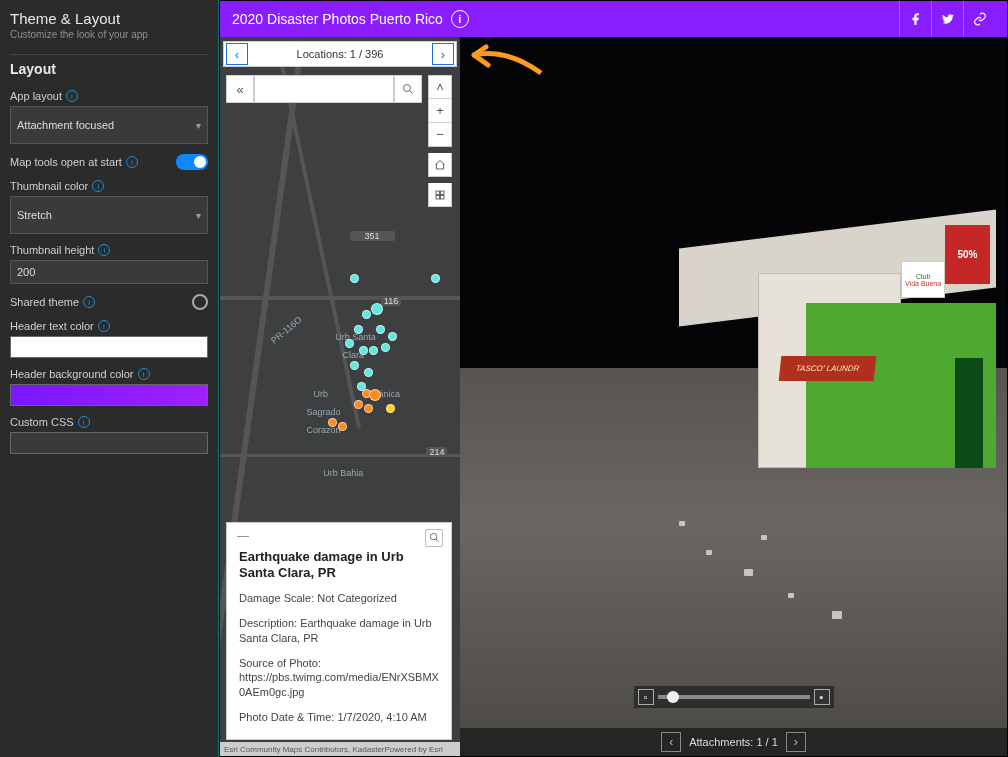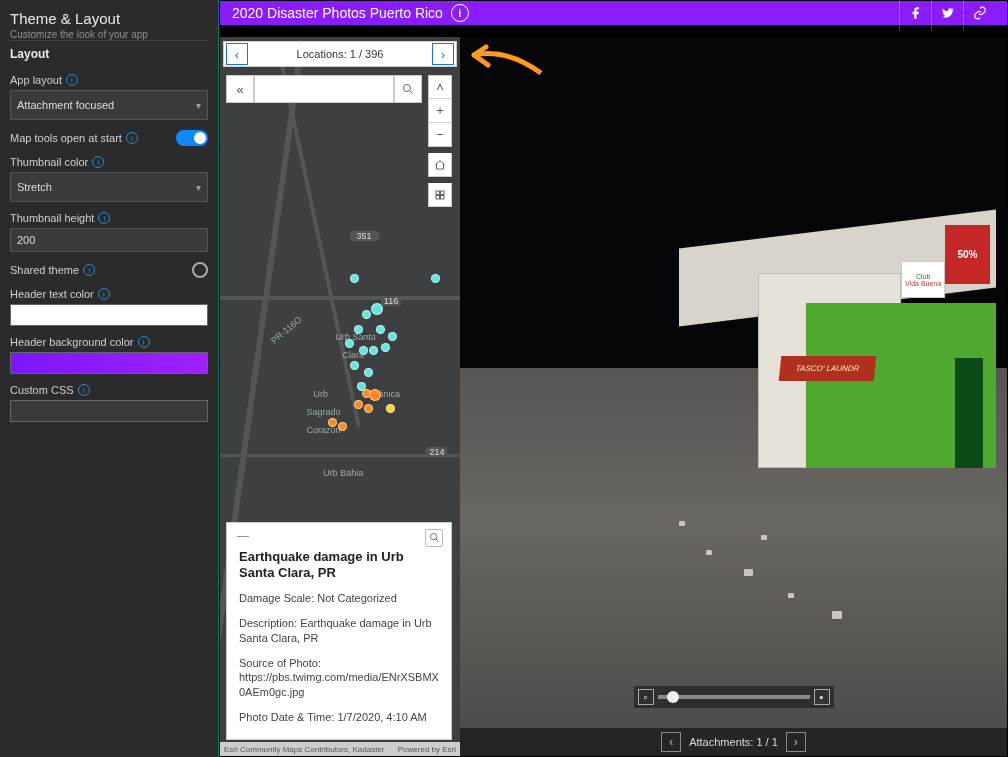--- a/index.html
+++ b/index.html
@@ -7,31 +7,31 @@
 
   
   .sidebar {
     position:absolute; left:0; top:0; width:219px; height:757px;
     background:#2b2b2b; border-right:1px solid #0f766e; color:#d8d8d8;
     padding:10px 10px; font-size:12px;
   }
   .sidebar h1 { color:#e8e8e8; font-size:15px; font-weight:400; }
   .sidebar .sub { color:#8e8e8e; font-size:10px; margin-top:2px; }
   .section-label {
-    padding:6px 0 3px 0; border-top:1px solid #444;
-    color:#e8e8e8; font-weight:600; font-size:12px;
+    margin-top:14px; padding:6px 0 3px 0; border-top:1px solid #444;
+    color:#e8e8e8; font-weight:600; font-size:14px;
   }
   .field-label { margin-top:10px; font-size:11px; color:#cfcfcf; display:flex; align-items:center; gap:4px;}
   .info-dot {
     display:inline-flex; width:12px; height:12px; border:1px solid #1b8cd6;
     border-radius:50%; color:#1b8cd6; font-size:8px; align-items:center; justify-content:center;
     cursor:pointer;
   }
   .sel {
-    margin-top:4px; width:100%; height:30px; background:#3a3a3a; border:1px solid #555;
+    margin-top:4px; width:100%; height:38px; background:#3a3a3a; border:1px solid #555;
     color:#ddd; font-size:11px; padding:0 6px; display:flex; align-items:center; justify-content:space-between;
   }
   .sel .chev { font-size:10px; opacity:.6;}
   .txtfield {
     margin-top:4px; width:100%; height:24px; background:#3a3a3a; border:1px solid #555;
     color:#ddd; font-size:11px; padding:0 6px;
   }
   .row { display:flex; justify-content:space-between; align-items:center; margin-top:10px;}
   .toggle {
     width:32px; height:16px; background:#0d89ff; border-radius:9px; position:relative; cursor:pointer;
@@ -49,21 +49,21 @@
   .swatch.white { background:#ffffff; }
   .swatch.purple { background:linear-gradient(90deg,#7a17ff,#a020ff); }
   .swatch.dark { background:#3a3a3a; }
 
   
   .preview {
     position:absolute; left:219px; top:0; right:0; bottom:0;
     border:1px solid #000;
   }
   .app-header {
-    height:24px; background:#8a1dff; color:#fff; display:flex; align-items:center;
+    height:36px; background:#8a1dff; color:#fff; display:flex; align-items:center;
     padding:0 12px; font-size:14px; justify-content:space-between;
   }
   .hdr-left { display:flex; align-items:center; gap:8px; }
   .hdr-icons { display:flex; align-items:center; }
   .hdr-icn {
     width:32px; height:36px; display:flex; align-items:center; justify-content:center;
     cursor:pointer; color:#fff; font-size:14px; border-left:1px solid rgba(255,255,255,.25);
   }
   .hdr-info {
     width:18px;height:18px;display:flex;align-items:center;justify-content:center;
@@ -115,21 +115,21 @@
   .road { position:absolute; background:#555; }
   .ml { position:absolute; font-size:9px; color:#9aa; }
   .pt { position:absolute; width:9px; height:9px; border-radius:50%; border:1px solid rgba(255,255,255,.6);}
   .pt.c1{ background:#64e6e0;} 
   .pt.c2{ background:#ff8a1d;} 
   .pt.c3{ background:#ffd028;} 
   .pt.big{ width:12px;height:12px;}
 
   .map-attrib{
     position:absolute; left:0; right:0; bottom:0; height:14px; background:rgba(230,230,230,.85);
-    font-size:8px; color:#555; display:flex; justify-content:space-between; padding:0 4px; align-items:center;
+    font-size:8px; color:#555; display:flex; padding:0 4px; align-items:center;
   }
 
   
   .popup {
     position:absolute; left:6px; bottom:16px; width:226px; background:#fff;
     border:1px solid #ccc; padding:12px 12px 14px 12px; font-size:11px; color:#444;
   }
   .popup .pp-dash { position:absolute; left:10px; top:6px; color:#888; cursor:pointer; font-size:12px;}
   .popup .pp-zoom { position:absolute; right:8px; top:6px; width:18px; height:18px; border:1px solid #bbb; border-radius:2px; display:flex;align-items:center;justify-content:center; font-size:11px; cursor:pointer; color:#666;}
   .popup h3 { font-size:13px; color:#222; margin:14px 0 6px 0; line-height:1.25;}
@@ -286,29 +286,29 @@
   </svg>
 
   <div class="map-col">
     <div class="map-surface">
 
       <div class="road" style="left:12%;top:0;width:6px;height:100%;transform:rotate(8deg);"></div>
       <div class="road" style="left:0;top:36%;width:100%;height:4px;"></div>
       <div class="road" style="left:40%;top:0;width:4px;height:55%;transform:rotate(-12deg);"></div>
       <div class="road" style="left:0;top:58%;width:100%;height:3px;"></div>
 
-      <div class="ml" style="left:48%;top:41%;font-style:italic;">Urb Santa</div>
+      <div class="ml" style="left:48%;top:41%;">Urb Santa</div>
       <div class="ml" style="left:51%;top:43.5%;">Clara</div>
       <div class="ml" style="left:39%;top:49%;">Urb</div>
       <div class="ml" style="left:36%;top:51.5%;">Sagrado</div>
       <div class="ml" style="left:36%;top:54%;">Corazon</div>
       <div class="ml" style="left:61%;top:49%;">Guánica</div>
       <div class="ml" style="left:43%;top:60%;">Urb Bahia</div>
       <div class="ml" style="left:20%;top:40%;transform:rotate(-40deg);">PR-116O</div>
-      <div class="ml" style="left:54%;top:27%;background:#555;color:#ddd;padding:0 7px;border-radius:2px;">351</div>
+      <div class="ml" style="left:54%;top:27%;background:#555;color:#ddd;padding:0 15px;border-radius:2px;">351</div>
       <div class="ml" style="left:67%;top:36%;background:#555;color:#ddd;padding:0 3px;border-radius:2px;">116</div>
       <div class="ml" style="left:86%;top:57%;background:#555;color:#ddd;padding:0 3px;border-radius:2px;">214</div>
 
       <div class="pt c1" style="left:54%;top:33%"></div>
       <div class="pt c1" style="left:88%;top:33%"></div>
       <div class="pt c1" style="left:59%;top:38%"></div>
       <div class="pt c1 big" style="left:63%;top:37%"></div>
       <div class="pt c1" style="left:56%;top:40%"></div>
       <div class="pt c1" style="left:65%;top:40%"></div>
       <div class="pt c1" style="left:52%;top:42%"></div>

